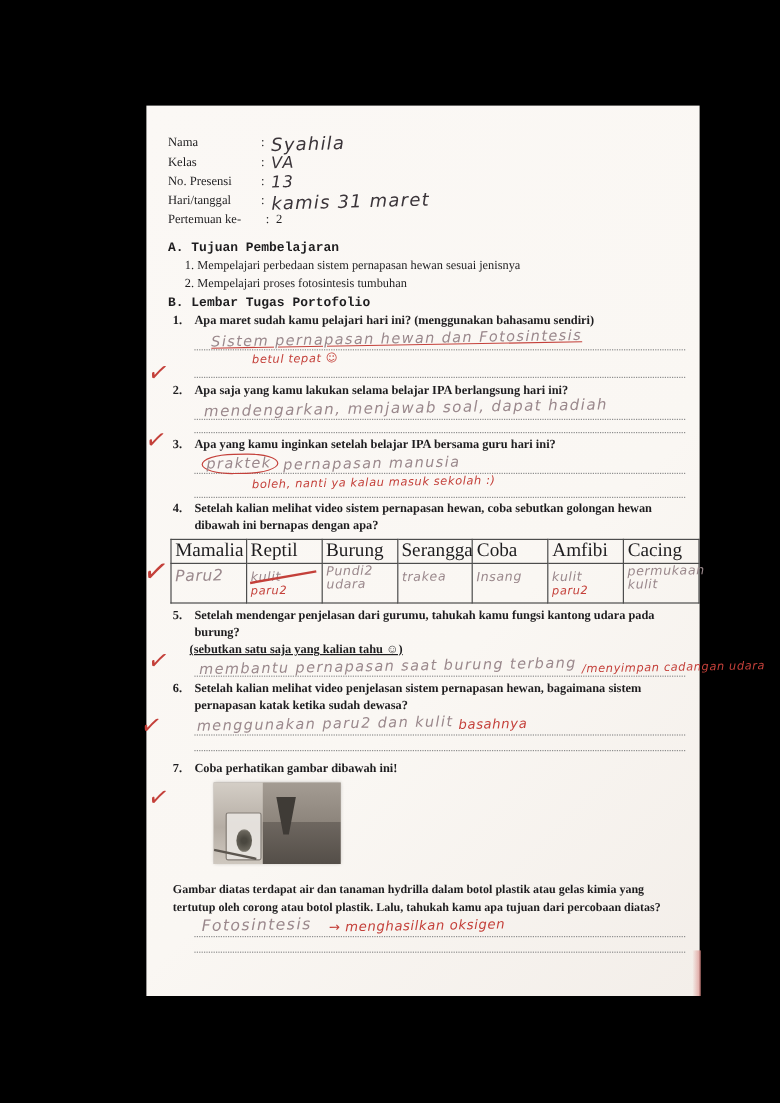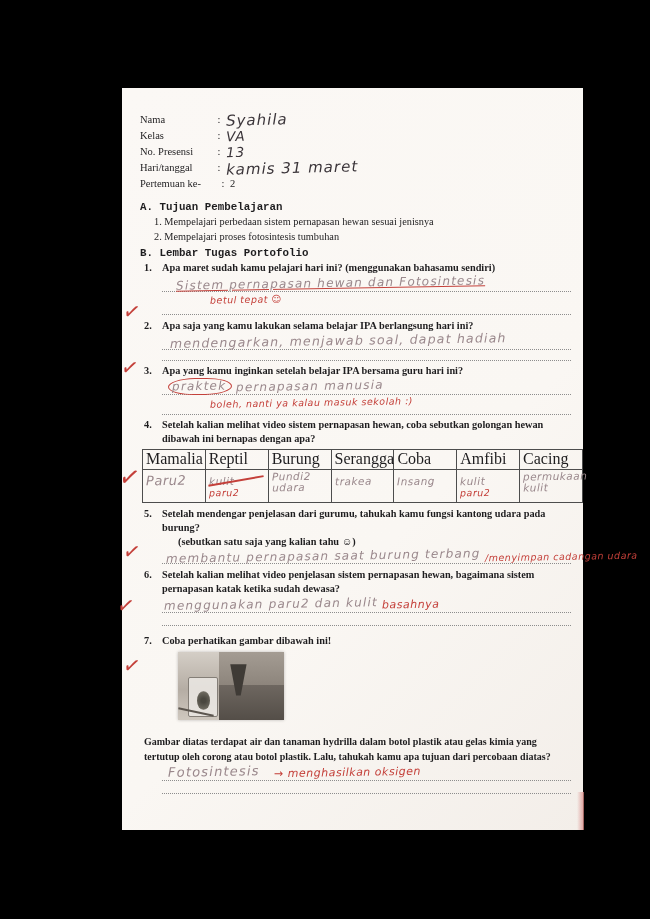--- a/index.html
+++ b/index.html
@@ -18,21 +18,21 @@
   .hsep{width:14px;text-align:center;}
   .printed{font-size:10.5px;}
   .title{margin-top:6px;text-align:center;font-weight:bold;font-size:11px;line-height:14px;letter-spacing:.3px;}
   .sec-head{margin-top:8px;font-weight:bold;font-size:10.8px;line-height:14px;font-family:Liberation Mono, monospace;}
   .sec-head.b{margin-top:2px;}
   .obj{margin-left:14px;font-size:10.3px;line-height:15px;}
   .q{margin-top:1px;}
   .q-head{display:flex;font-weight:bold;font-size:10.3px;line-height:14px;}
   .q-num{width:18px;flex:0 0 18px;text-align:left;padding-left:4px;}
   .q-text{flex:1;}
-  .q-sub{margin-left:38px;font-weight:bold;font-size:10.3px;line-height:13px;}
+  .q-sub{margin-left:18px;font-weight:bold;font-size:10.3px;line-height:13px;text-decoration:underline;}
   .para{margin-top:14px;margin-left:4px;font-weight:bold;font-size:10px;line-height:15px;}
 
   
   .ans-line{margin-left:22px;height:16px;line-height:14px;border-bottom:1px dotted #8d8d8d;white-space:nowrap;}
   .ans-line.short{height:15px;}
   .note-row{margin-left:70px;height:12px;line-height:11px;}
   .dotline{margin-left:22px;height:10px;border-bottom:1px dotted #8d8d8d;}
   .dotline.tall{height:12px;}
 
   

